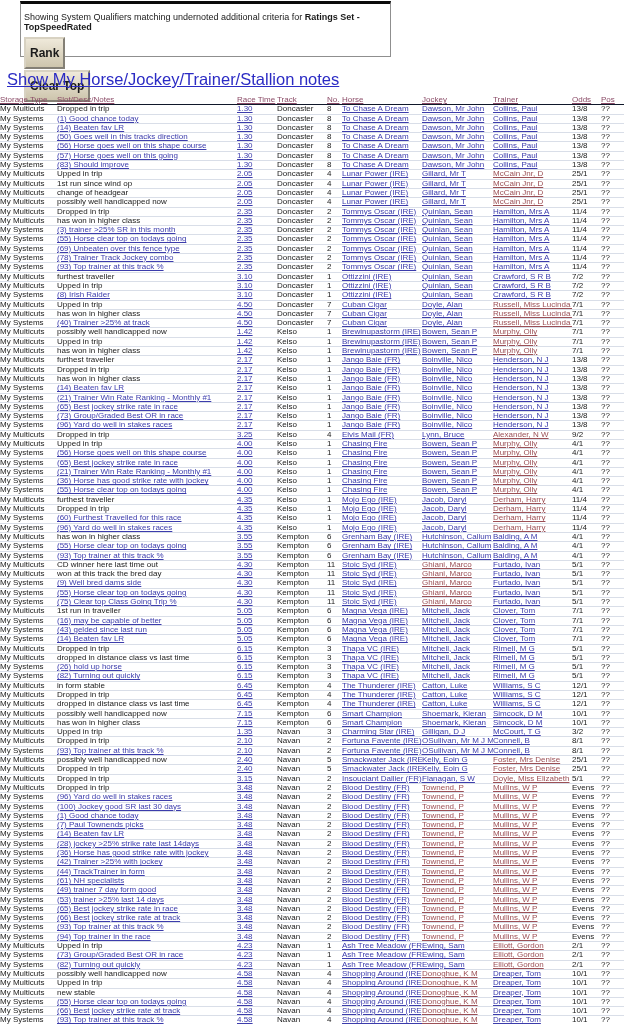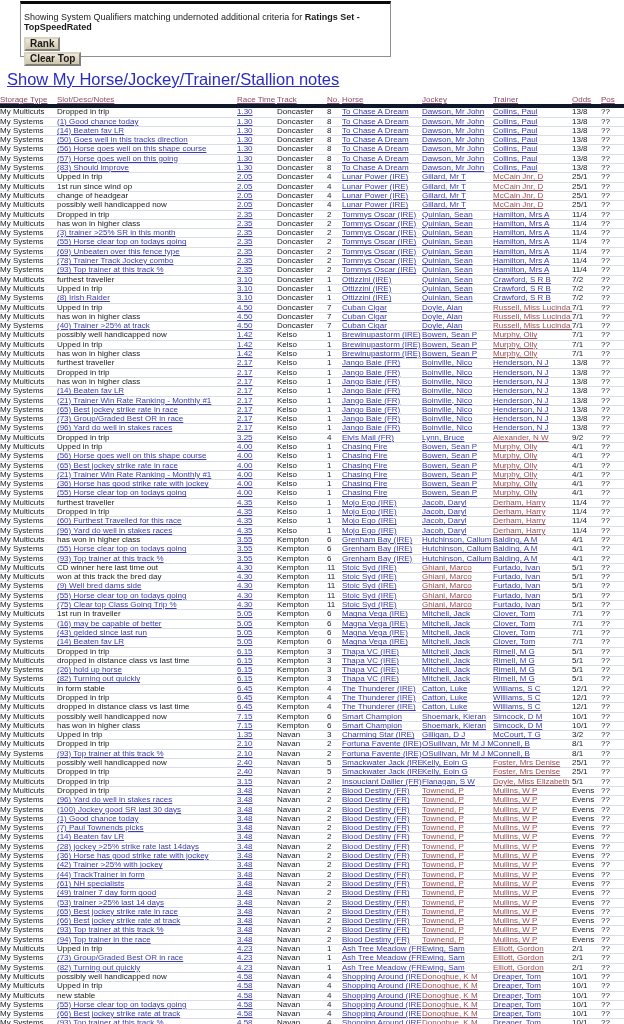--- a/index.html
+++ b/index.html
@@ -10,36 +10,36 @@
   }
   
   .qbox {
     margin:1px 0 0 20px; width:371px; height:56px;
     border:1px solid #8f8f8f; border-top:3px solid #0a0a0a;
     padding:8px 4px 0 3px; background:#fff;
   }
   .qbox .msg { font-size:9px; line-height:10px; }
   .btns { margin-top:5px; }
   .btn {
-    display:block; margin:0 0 1px 0; padding:1px 4px;
-    font-family:inherit; font-size:10px; font-weight:bold; color:#1a1a1a;
+    display:block; margin:0 0 1px 0; padding:10px 4px;
+    font-family:inherit; font-size:12px; font-weight:bold; color:#1a1a1a;
     background:linear-gradient(#efe9da,#cdc5ad); border:2px outset #d8d2c2;
     cursor:pointer; line-height:8px;
   }
   .notes-link {
     display:inline-block; margin:13px 0 0 7px;
     font-size:16.5px; color:#2b2bc4; text-decoration:underline; cursor:pointer;
   }
   
   table.grid { width:624px; border-collapse:collapse; table-layout:fixed; margin-top:7px; }
   .grid th, .grid td {
     padding:0; font-size:8px; line-height:8.3px; height:8.3px;
     text-align:left; font-weight:normal; white-space:nowrap; overflow:hidden;
   }
-  .grid thead th { color:#8a4a66; text-decoration:underline; border-bottom:4px solid #0f172a; cursor:pointer; }
+  .grid thead th { color:#8a4a66; text-decoration:underline; border-bottom:1px solid #0f172a; cursor:pointer; }
   .grid td { border-bottom:1px solid #d9dee8; }
   .c-storage { padding-left:8px; }
   .c-horse   { padding-left:5px; }
   .c-no      { text-align:right; padding-right:2px; }
   .c-odds    { text-align:right; padding-right:7px; }
   .c-pos     { padding-left:4px; }
   a.lnk { color:#3c3cac; text-decoration:underline; cursor:pointer; }
   a.lnk.vis { color:#9c4f55; }
 </style>
 </head>

